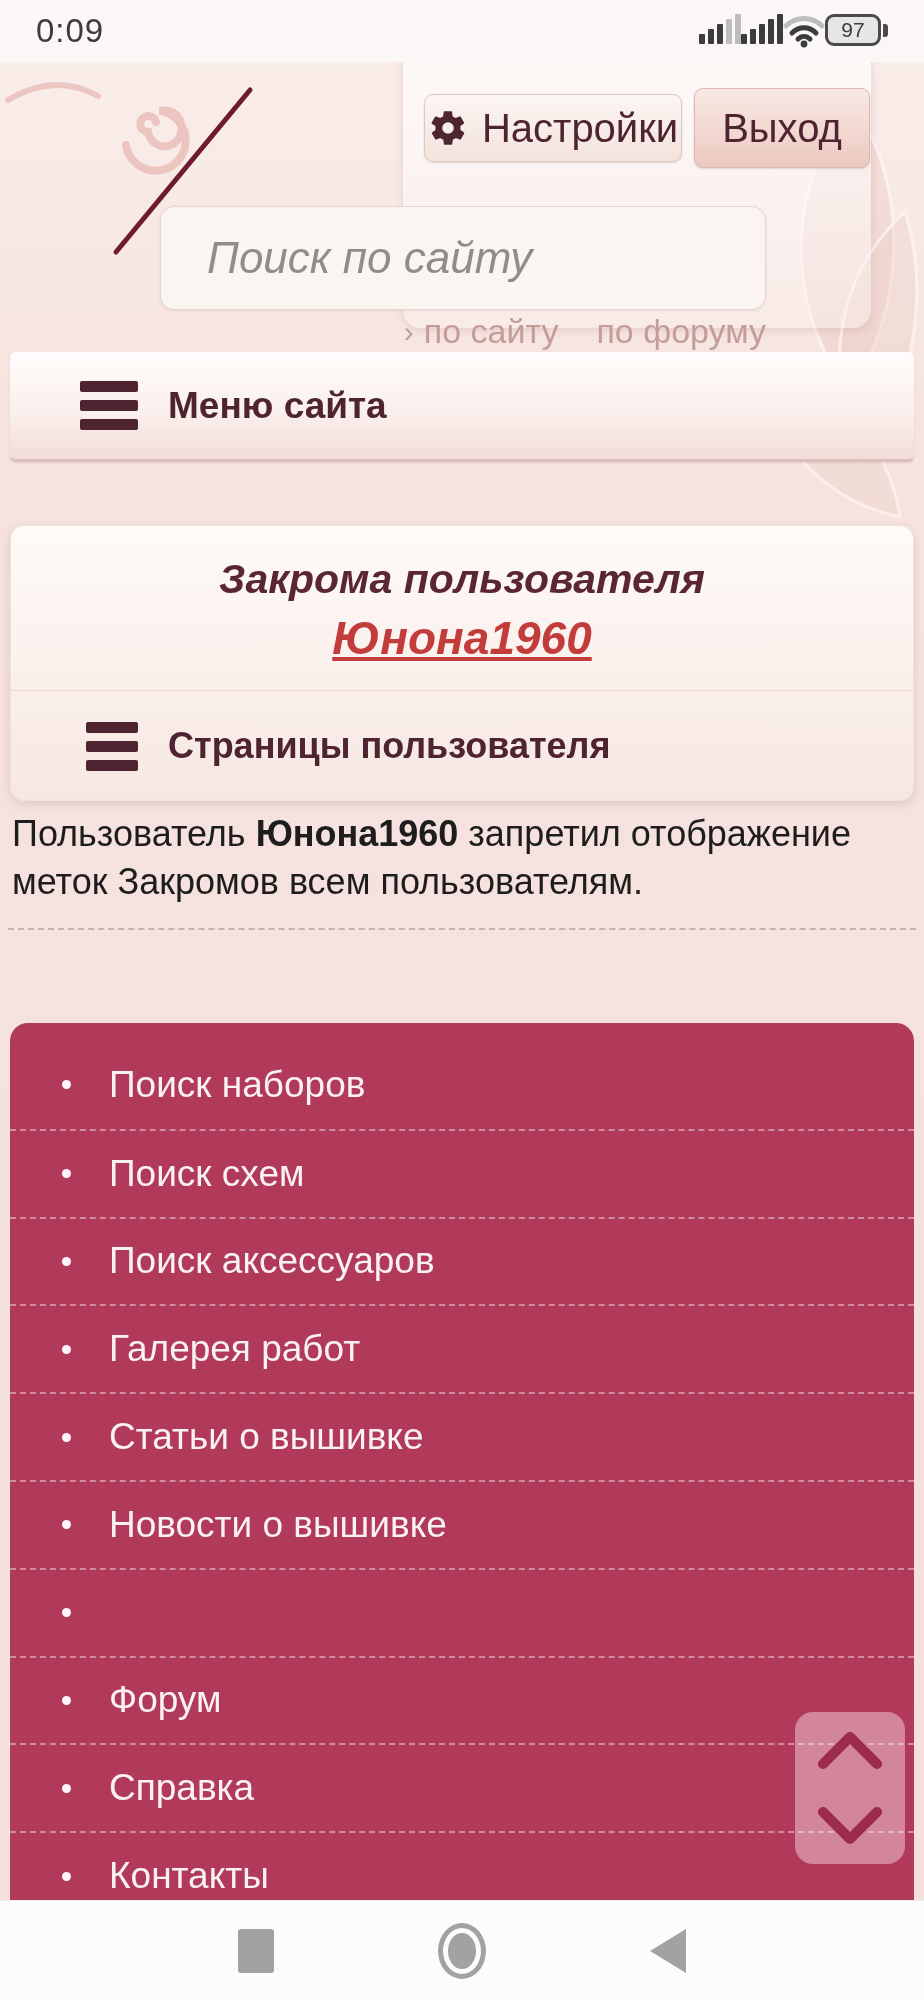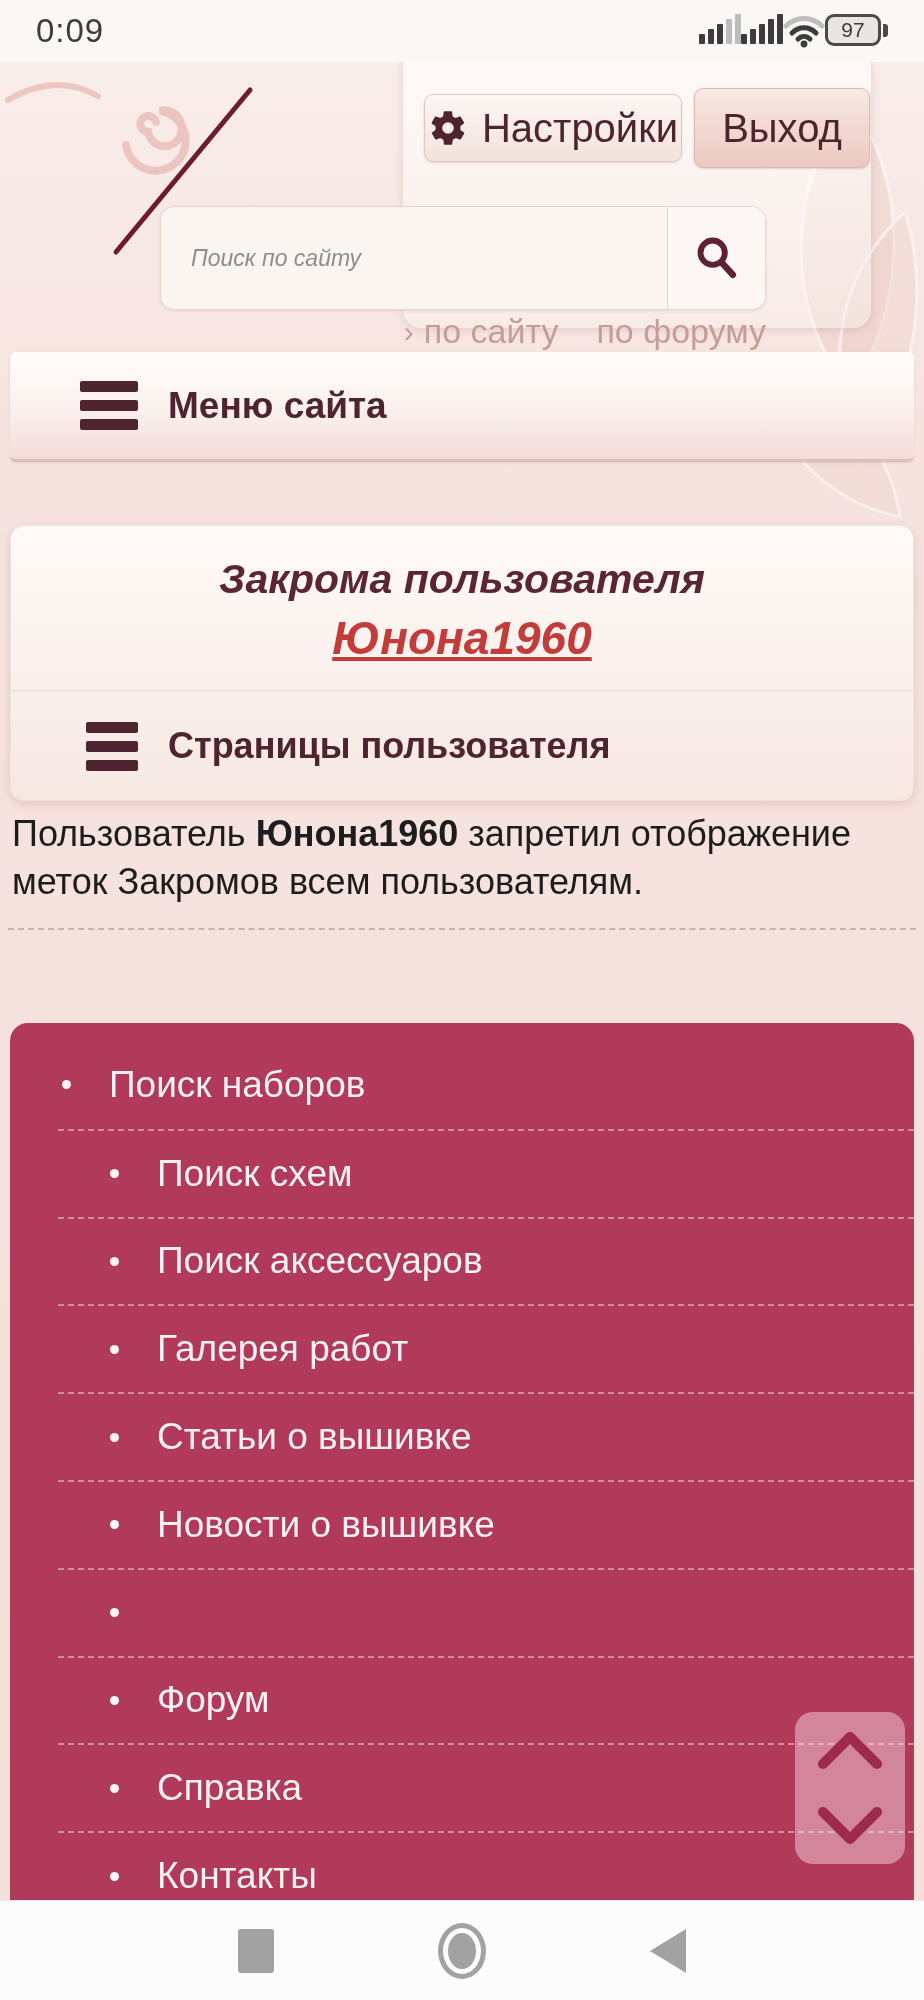--- a/index.html
+++ b/index.html
@@ -61,21 +61,21 @@
   .gear-icon svg { display:block; }
   
   .search-form {
     position:absolute; left:160px; top:144px; width:606px; height:104px;
     background:#fbf5f2; border:1px solid #e6d5cf; border-radius:14px;
     display:flex; overflow:hidden; box-shadow:0 1px 3px rgba(170,130,130,.18);
   }
   .search-input {
     flex:1; border:none; outline:none; background:transparent;
     font-family:"Liberation Sans", sans-serif;
-    font-size:23px; padding:0 10px 0 30px; color:#be185d;
+    font-size:44px; padding:0 10px 0 30px; color:#be185d;margin-left:16px;
   }
   .search-input::placeholder { font-style:italic; color:#8d8d8d; opacity:1; }
   .search-btn {
     width:98px; border:none; outline:none; cursor:pointer;
     background:#fcf7f4; border-left:1px solid #e6d5cf;
     display:flex; align-items:center; justify-content:center;
   }
   .scope-row {
     position:absolute; top:250px; right:158px;
     display:flex; align-items:center; gap:10px;
@@ -139,21 +139,21 @@
   }
   
   .nav-menu {
     position:absolute; left:10px; top:961px; width:904px; height:877px;
     background:#b13a5a; border-radius:18px 18px 0 0; overflow:hidden;
     padding-top:18px; list-style:none;
   }
   .nav-menu li {
     height:87.8px; display:flex; align-items:center; cursor:pointer;
   }
-  .nav-menu li + li { border-top:2px dashed rgba(255,255,255,.42);margin-left:48px; }
+  .nav-menu li + li { border-top:2px dashed rgba(255,255,255,.42); }
   .nav-menu .dot {
     width:9px; height:9px; border-radius:50%; background:#fdf5f7;
     margin-left:52px; margin-right:38px; flex:0 0 auto;
   }
   .nav-menu .item-label { font-size:37px; color:#faf1f3; }
   
   .scroll-widget {
     position:absolute; left:795px; top:1650px; width:110px; height:152px;
     background:rgba(252,228,234,.45); border-radius:18px;
     display:flex; flex-direction:column; align-items:center; justify-content:space-between;

